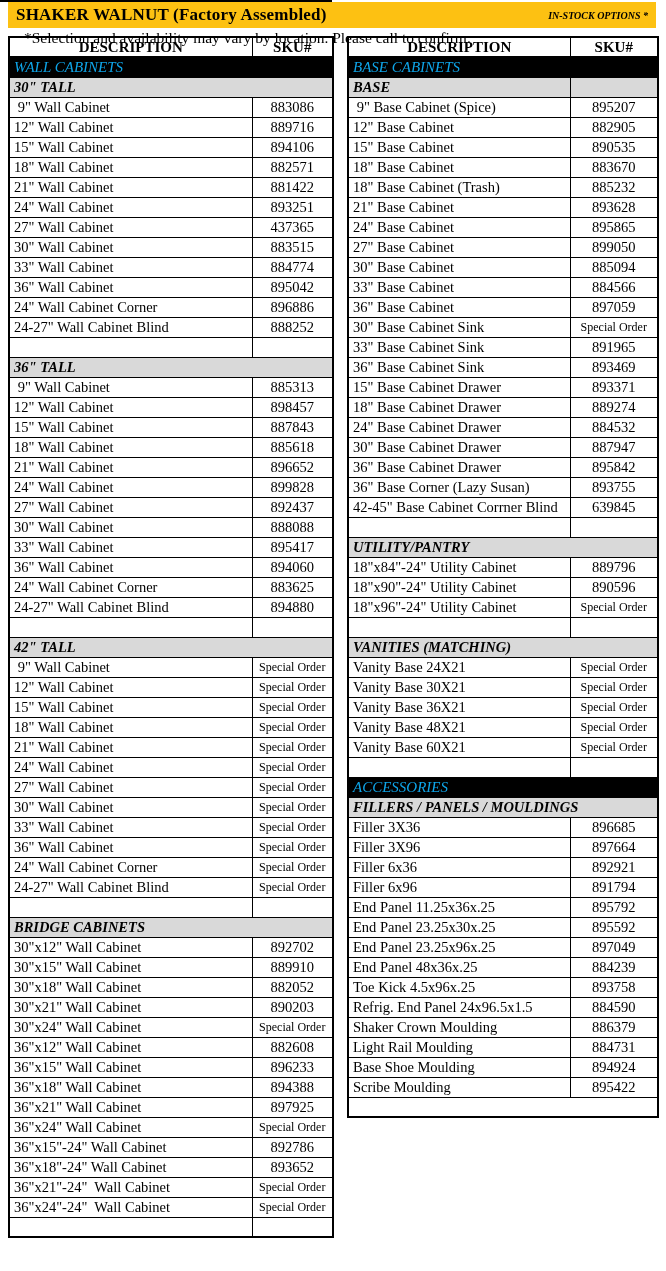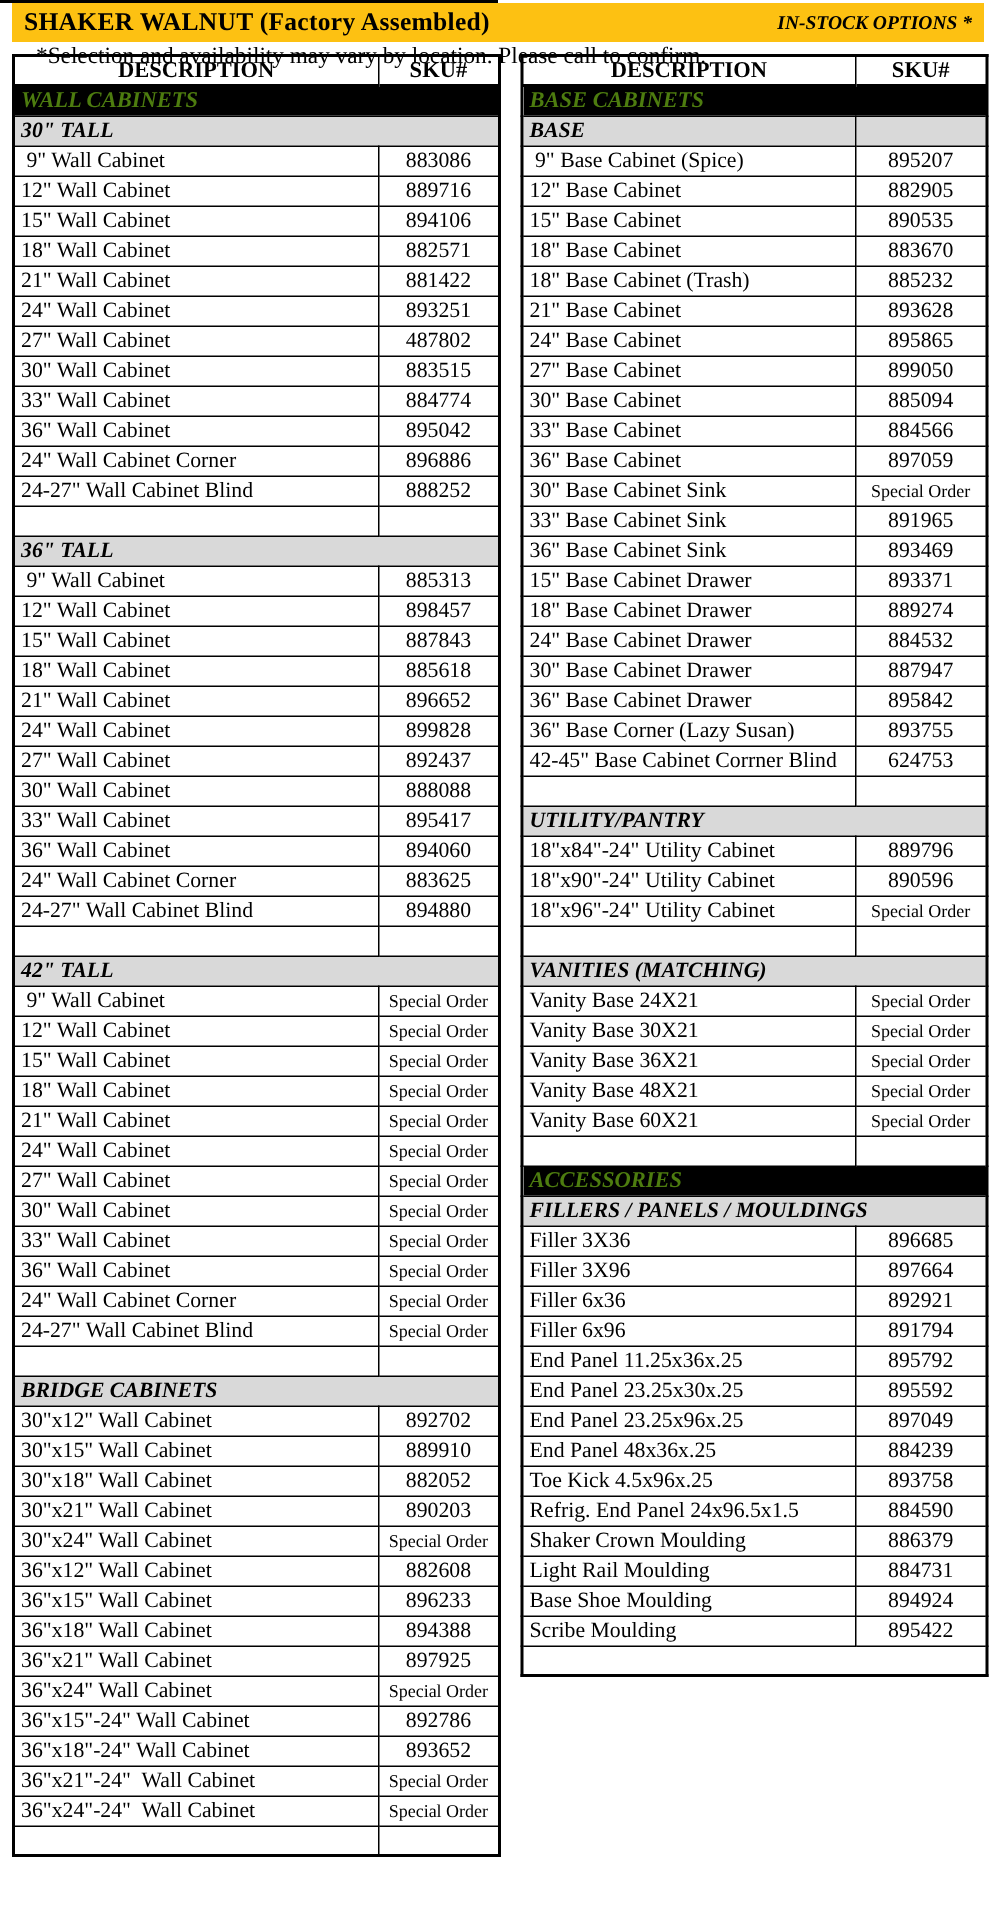--- a/index.html
+++ b/index.html
@@ -7,39 +7,39 @@
     position:relative; width:666px; height:1271px; background:#ffffff;
     font-family:"Liberation Serif", serif; color:#000; overflow:hidden;
   }
   .topline { position:absolute; left:0; top:0; width:332px; height:2px; background:#000; }
   .banner {
     position:absolute; left:8px; top:2px; width:648px; height:26px;
     background:#FDC112; box-sizing:border-box; padding:0 8px;
     display:flex; justify-content:space-between; align-items:center;
   }
   .banner-title { font-weight:bold; font-size:17px; letter-spacing:0.2px; white-space:nowrap; }
-  .banner-right { font-weight:bold; font-style:italic; font-size:13px; white-space:nowrap; }
+  .banner-right { font-weight:bold; font-style:italic; font-size:10px; white-space:nowrap; }
   .note { position:absolute; left:12px; top:29px; font-size:15.5px; white-space:nowrap;margin-left:12px; }
   .tables { position:absolute; left:8px; top:36px; display:flex; gap:13px; align-items:flex-start; }
   table { border-collapse:collapse; table-layout:fixed; }
   table.t-left  { width:324px; }
   table.t-right { width:310px; }
   table { border:2px solid #000; }
   td {
     border:1px solid #000; height:20px; box-sizing:border-box;
     padding:0 4px; font-size:14.5px; line-height:18px;
     overflow:hidden; white-space:pre; vertical-align:middle;
   }
   .t-left  td.c-desc { width:243px; }
   .t-left  td.c-sku  { width:81px;  }
   .t-right td.c-desc { width:222px; }
   .t-right td.c-sku  { width:88px;  }
   td.c-sku { text-align:center; padding:0 1px; }
   td.hdr { font-weight:bold; text-align:center; font-size:15px; border-bottom:2px solid #000; }
-  td.band-black { background:#000; color:#4d7c0f; font-weight:bold; font-style:italic; font-size:15px; }
+  td.band-black { background:#000; color:#0ea5e9; font-weight:normal; font-style:italic; font-size:15px; }
   td.band-gray  { background:#D9D9D9; font-weight:bold; font-style:italic; font-size:14.5px; }
   td.special { font-size:12px; }
 </style>
 </head>
 <body>
 
 <div class="page">
   <div class="topline"></div>
   <div class="banner">
     <span class="banner-title">SHAKER WALNUT (Factory Assembled)</span>
@@ -81,21 +81,21 @@
           <tr>
             <td class="c-desc">21" Wall Cabinet</td>
             <td class="c-sku">881422</td>
           </tr>
           <tr>
             <td class="c-desc">24" Wall Cabinet</td>
             <td class="c-sku">893251</td>
           </tr>
           <tr>
             <td class="c-desc">27" Wall Cabinet</td>
-            <td class="c-sku">487802</td>
+            <td class="c-sku">437365</td>
           </tr>
           <tr>
             <td class="c-desc">30" Wall Cabinet</td>
             <td class="c-sku">883515</td>
           </tr>
           <tr>
             <td class="c-desc">33" Wall Cabinet</td>
             <td class="c-sku">884774</td>
           </tr>
           <tr>
@@ -380,21 +380,21 @@
           <tr>
             <td class="c-desc">36" Base Cabinet Drawer</td>
             <td class="c-sku">895842</td>
           </tr>
           <tr>
             <td class="c-desc">36" Base Corner (Lazy Susan)</td>
             <td class="c-sku">893755</td>
           </tr>
           <tr>
             <td class="c-desc">42-45" Base Cabinet Corrner Blind</td>
-            <td class="c-sku">624753</td>
+            <td class="c-sku">639845</td>
           </tr>
           <tr>
             <td class="c-desc"></td>
             <td class="c-sku"></td>
           </tr>
           <tr>
             <td class="c-desc band-gray" colspan="2">UTILITY/PANTRY</td>
           </tr>
           <tr>
             <td class="c-desc">18"x84"-24" Utility Cabinet</td>

